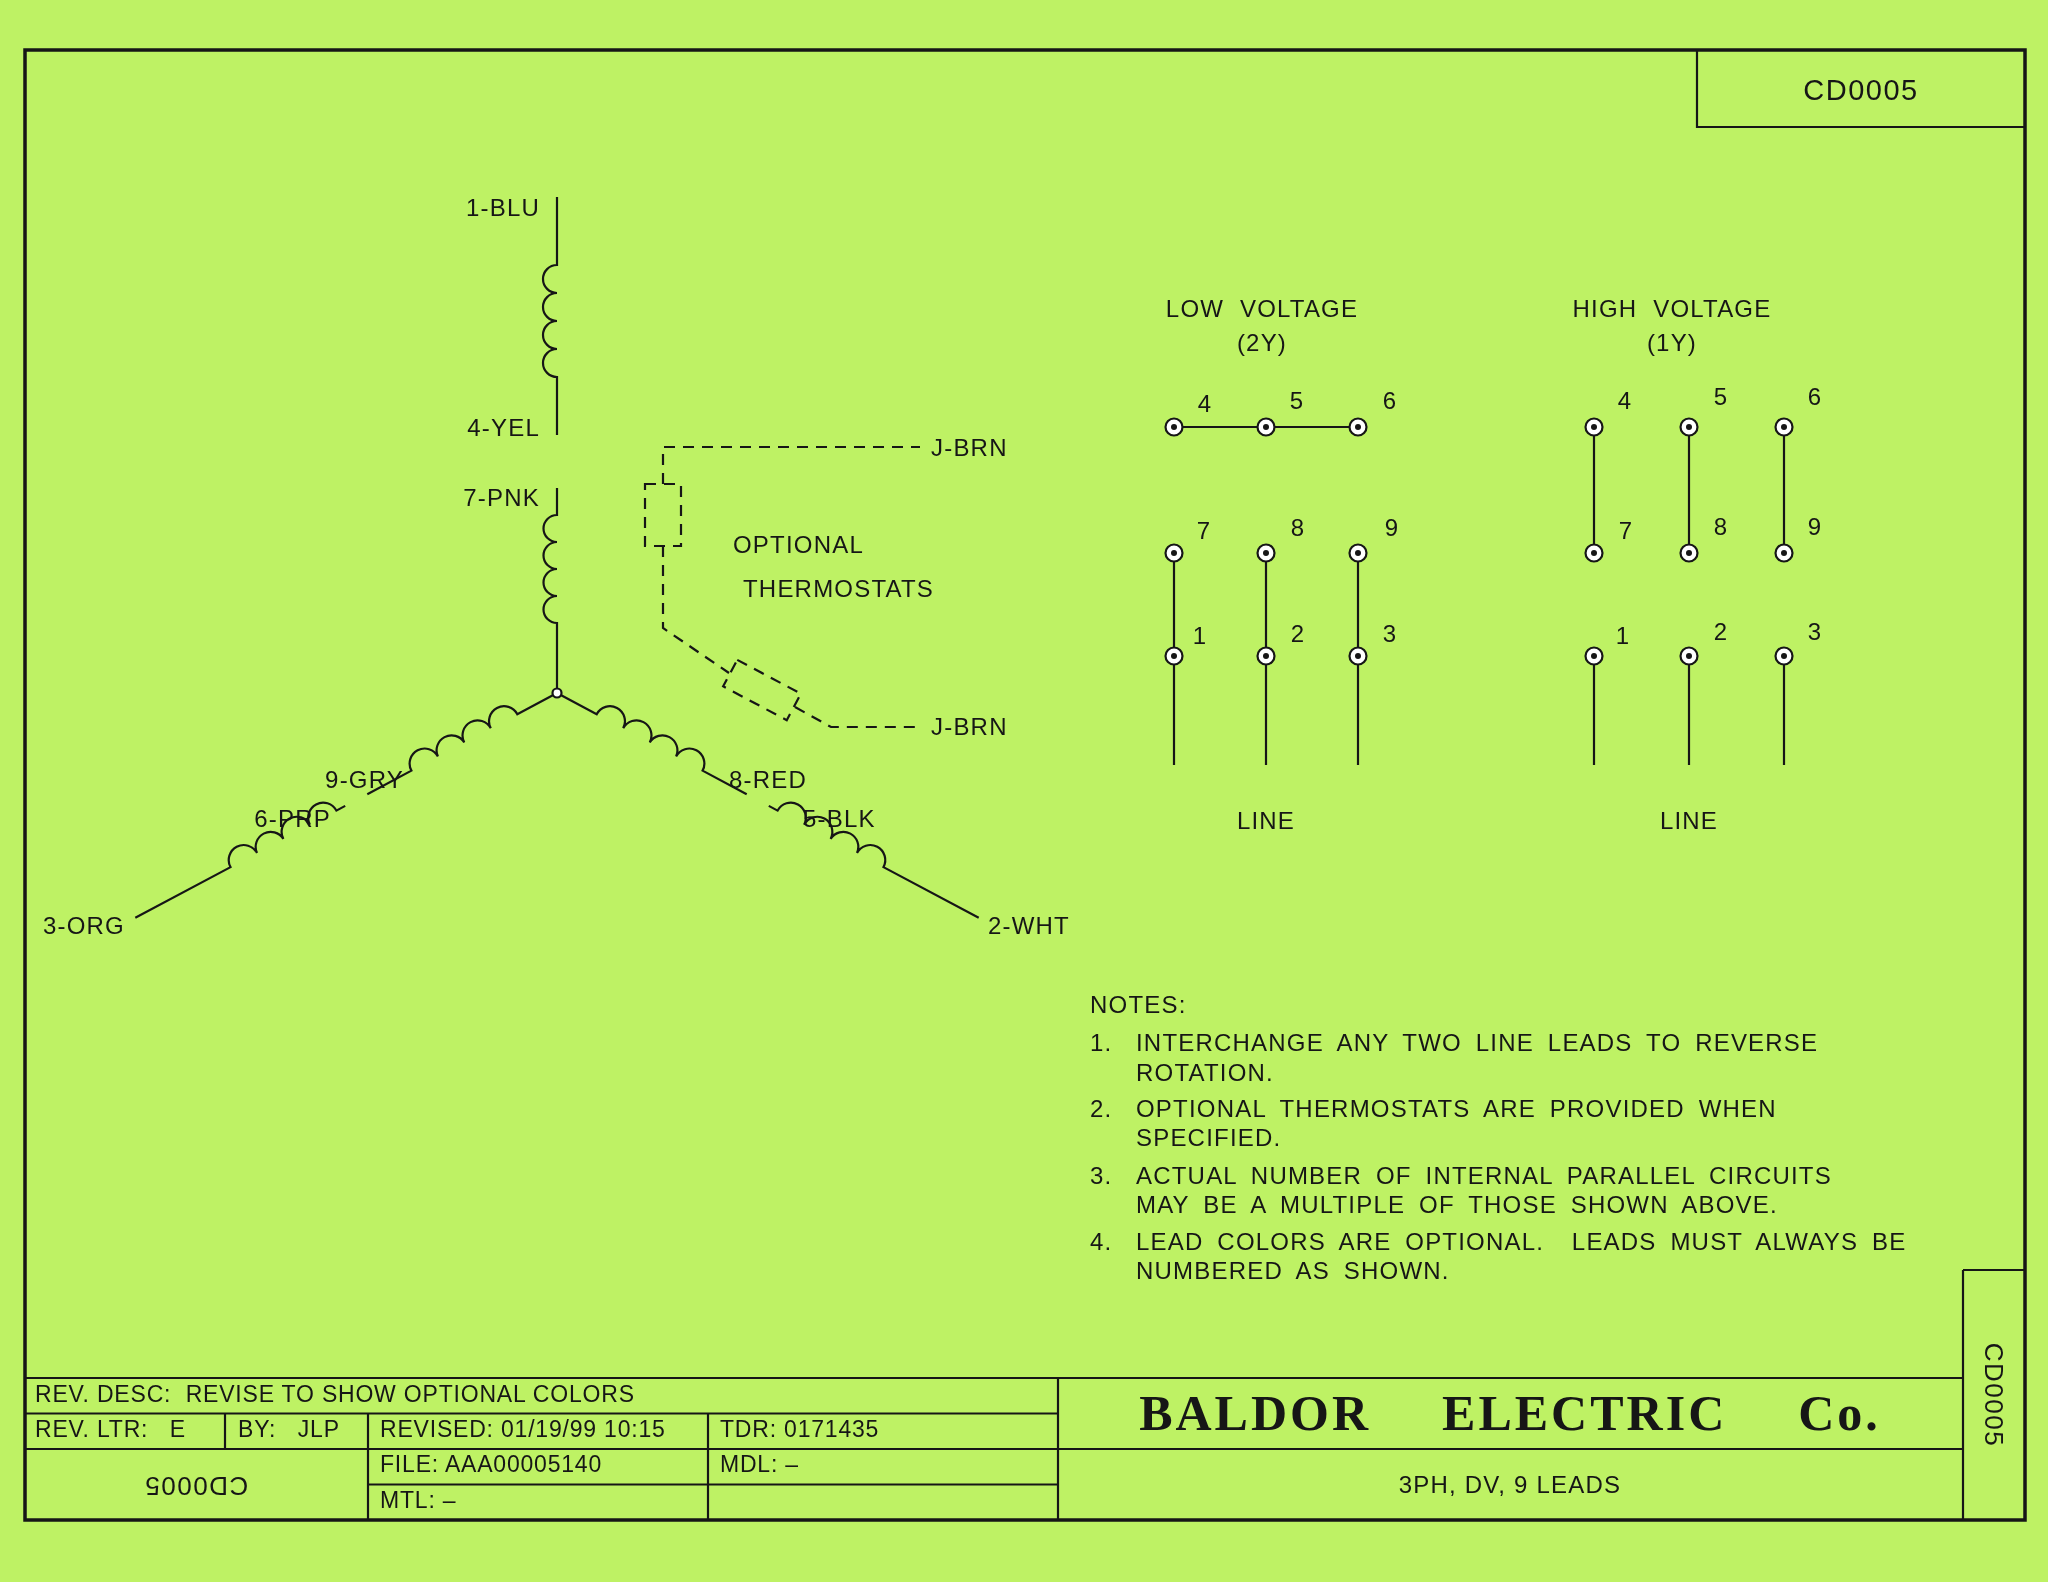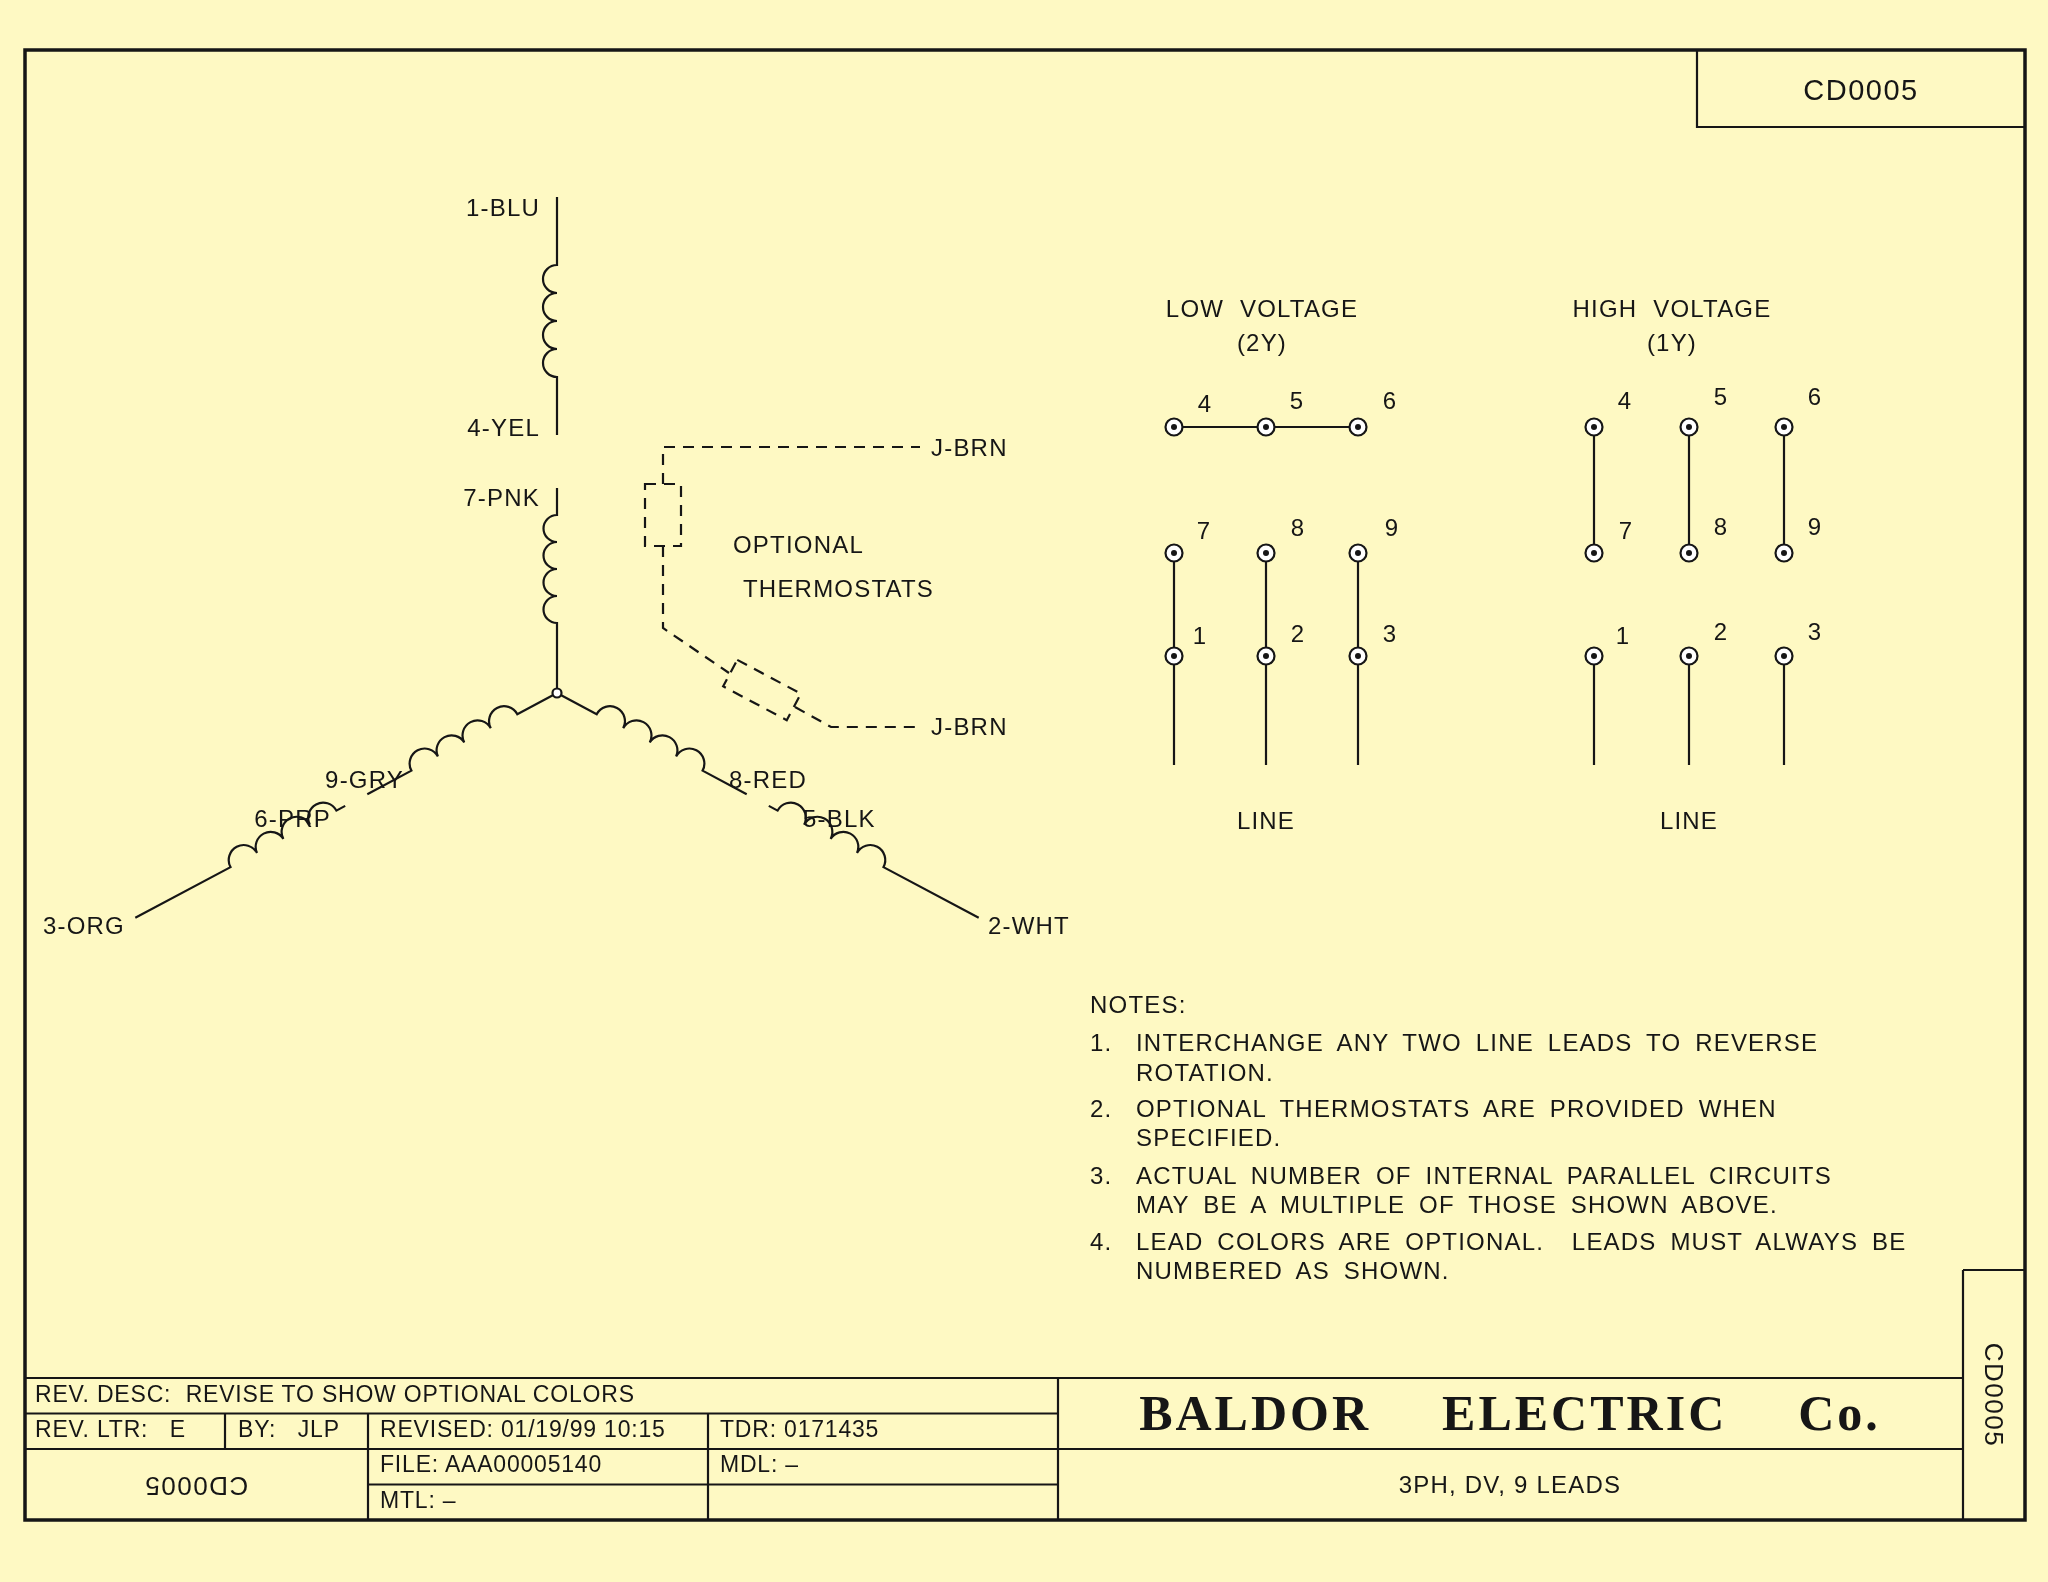--- a/index.html
+++ b/index.html
@@ -1,16 +1,16 @@
 <!DOCTYPE html>
 <html><head>
 <meta charset="utf-8">
 <style>
   html,body{margin:0;padding:0;background:#ffffff;}
-  .sheet{position:relative;width:2048px;height:1582px;background:#fef9c3;overflow:hidden;}
+  .sheet{position:relative;width:2048px;height:1582px;background:#bef264;overflow:hidden;}
   .sheet svg{position:absolute;left:0;top:0;}
   .ln{stroke:#161616;stroke-width:2.2;fill:none;stroke-linecap:butt;}
   .ln3{stroke-width:3.5;}
   .dsh{stroke-dasharray:11 8;}
   .term-o{fill:#ffffff;stroke:#161616;stroke-width:2.2;}
   .term-d{fill:#161616;stroke:none;}
   text{font-family:"Liberation Sans","DejaVu Sans",sans-serif;font-size:24px;fill:#161616;letter-spacing:1.2px;white-space:pre;}
   .ttl{word-spacing:8px;}
   .nt{word-spacing:6px;}
   .tb{font-size:23px;letter-spacing:0.8px;}

